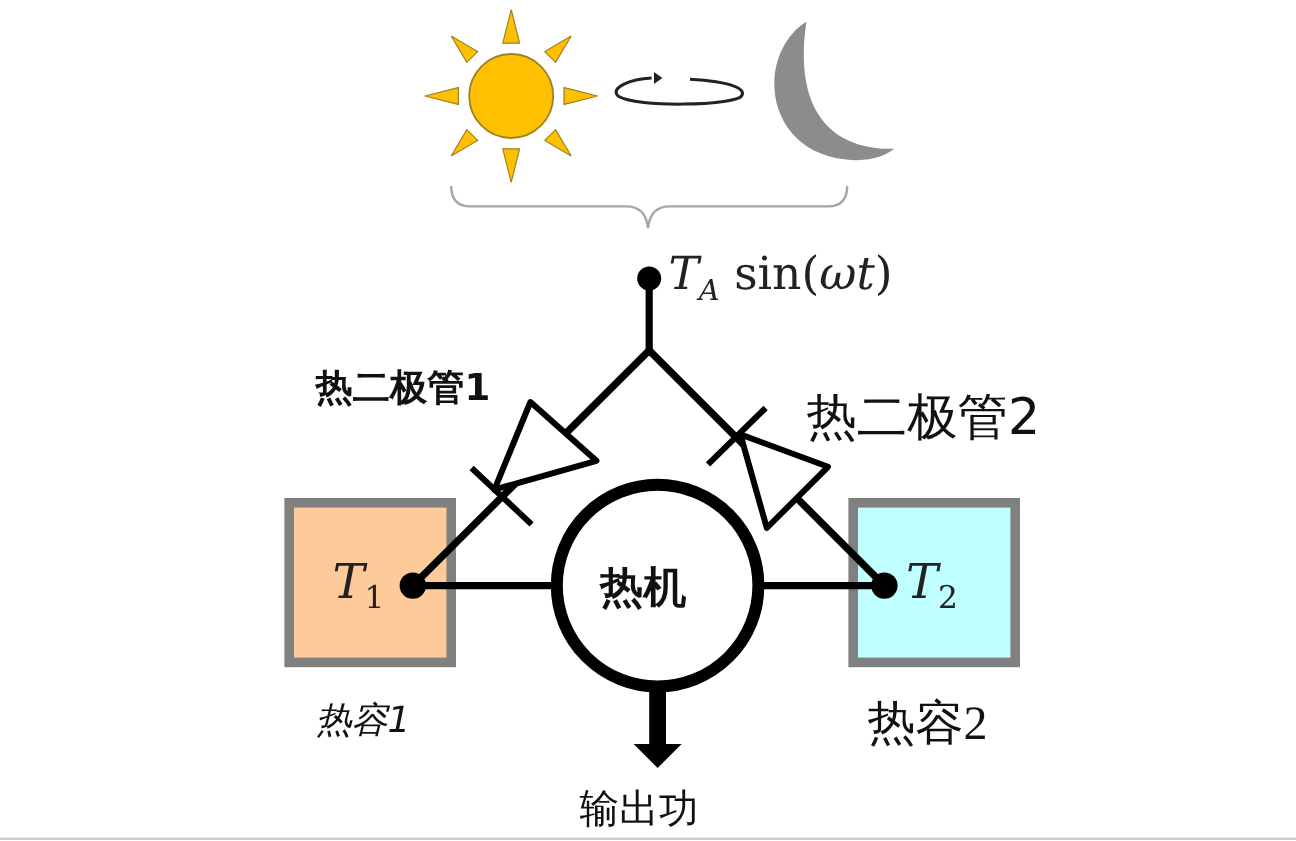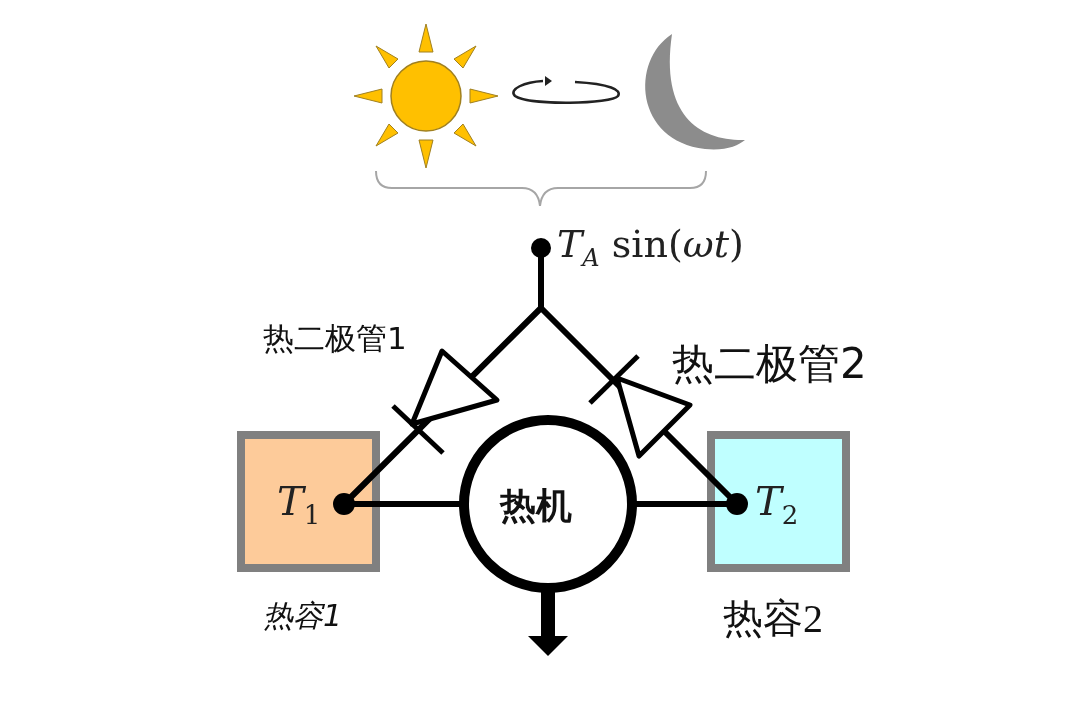--- a/index.html
+++ b/index.html
@@ -1,17 +1,17 @@
 <!DOCTYPE html>
 <html><head>
 <meta charset="utf-8">
 <style>
   html, body { margin:0; padding:0; background:#ffffff; }
   body { width:1080px; height:701px; position:relative; overflow:hidden; font-family:"DejaVu Sans", sans-serif; }
-  #stage { position:absolute; left:0; top:16px; width:1080px; height:518px; }
+  #stage { position:absolute; left:0; top:0; width:1080px; height:518px; }
   .lbl { position:absolute; color:#111; white-space:nowrap; font-family:"DejaVu Sans", sans-serif; }
   .math { position:absolute; color:#222; font-family:"DejaVu Serif", serif; white-space:nowrap; }
   .bottom-line { position:absolute; left:0; top:698px; width:1080px; height:2px; background:#cccccc; }
 </style>
 </head>
 <body>
 
 <div id="stage">
   <svg width="1080" height="701" viewBox="0 0 1080 701" xmlns="http://www.w3.org/2000/svg" style="position:absolute;left:0;top:0;">
 
@@ -69,30 +69,31 @@
     <g>
       <rect x="541" y="570" width="14" height="52" fill="#000"></rect>
       <polygon points="528,620 568,620 548,640" fill="#000"></polygon>
     </g>
   </svg>
 
   <div class="math" style="left:557px; top:206px; font-size:38px;">
     <i>T</i><sub style="font-size:24px; font-style:italic;">A</sub><span> sin(</span><i>ωt</i><span>)</span>
   </div>
 
-  <div class="lbl" style="left:263px; top:302px; font-size:31px;">热二极管1</div>
+  <div class="lbl" style="left:263px; top:302px; font-size:31px;font-weight:bold;">热二极管1</div>
   <div class="lbl" style="left:672px; top:320px; font-size:42px;">热二极管2</div>
 
   <div class="math" style="left:277px; top:462px; font-size:40px;">
     <i>T</i><sub style="font-size:26px;">1</sub>
   </div>
   <div class="math" style="left:755px; top:462px; font-size:40px;text-align:center;">
     <i>T</i><sub style="font-size:26px;">2</sub>
   </div>
 
   <div class="lbl" style="left:263px; top:580px; font-size:30px;font-style:italic;">热容1</div>
   <div class="lbl" style="left:723px; top:575px; font-size:40px;font-family:Liberation Serif, serif;">热容2</div>
 
   <div class="lbl" style="left:500px; top:466px; font-size:36px; font-weight:bold;">热机</div>
 
+  <div class="lbl" style="left:483px; top:652px; font-size:33px;">输出功</div>
 
   <div class="bottom-line"></div>
 </div>
 
 </body></html>

